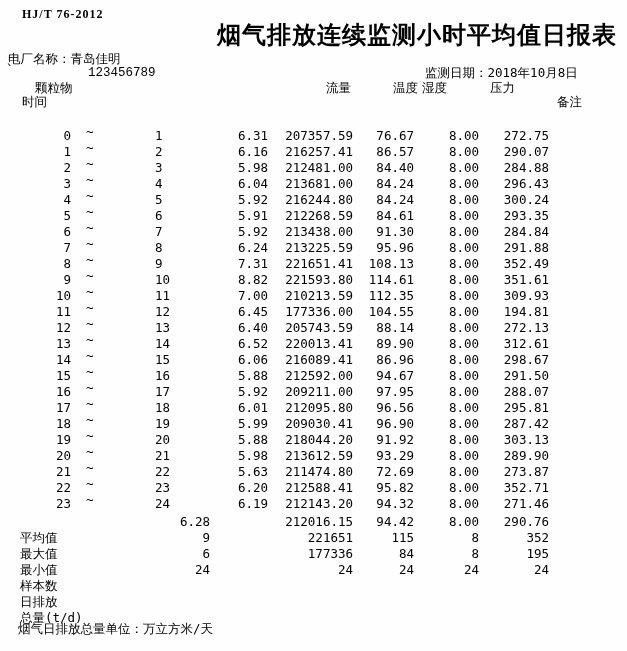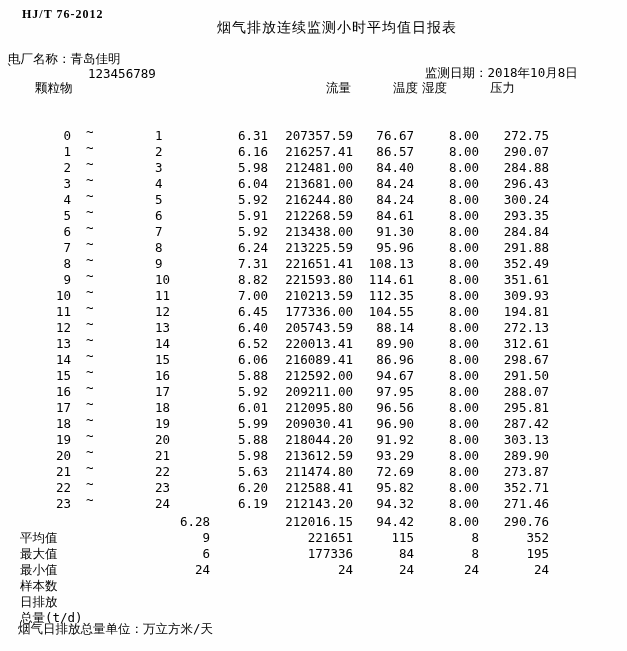--- a/index.html
+++ b/index.html
@@ -12,26 +12,26 @@
     font-size:12.5px;
     overflow:hidden;
   }
   .std-code{
     position:absolute;left:22px;top:7px;
     font-family:"Liberation Serif",serif;
     font-weight:bold;font-size:12px;letter-spacing:1px;
   }
   .title{
     position:absolute;left:217px;top:19px;
-    font-size:14px;font-weight:normal;letter-spacing:1px;
+    font-size:24px;font-weight:bold;letter-spacing:1px;
     white-space:nowrap;
   }
   .plant-line{position:absolute;left:8px;top:51px;white-space:nowrap;}
   .stray{position:absolute;left:6px;top:62px;}
-  .plant-code{position:absolute;left:88px;top:66px;}
+  .plant-code{position:absolute;left:88px;top:66px;font-family:Liberation Mono, monospace;}
   .date-line{position:absolute;left:425px;top:65px;white-space:nowrap;}
 
   .hline{position:absolute;left:0;width:627px;height:14px;line-height:14px;}
   .hline span{position:absolute;white-space:nowrap;}
   #hline1{top:81px;}
   #hline2{top:95px;}
   #hline3{top:111px;}
 
   .h-pm{left:35px;}   .h-flow{left:326px;} .h-temp{left:393px;}
   .h-hum{left:422px;} .h-press{left:490px;}
@@ -74,20 +74,24 @@
   <div class="date-line"><span style="position:static">监测日期：</span><span style="position:static">2018年10月8日</span></div>
 
   <div class="hline" id="hline1">
     <span class="h-pm">颗粒物</span>
     <span class="h-flow">流量</span>
     <span class="h-temp">温度</span>
     <span class="h-hum">湿度</span>
     <span class="h-press">压力</span>
   </div>
 
+  <div class="hline" id="hline2">
+    <span class="h-time">时间</span>
+    <span class="h-remark">备注</span>
+  </div>
 
 
   <div id="data-rows">
       <div class="row">
         <span class="c-from">0</span>
         <span class="c-tilde">~</span>
         <span class="c-to">1</span>
         <span class="c-pm">6.31</span>
         <span class="c-flow">207357.59</span>
         <span class="c-temp">76.67</span>

